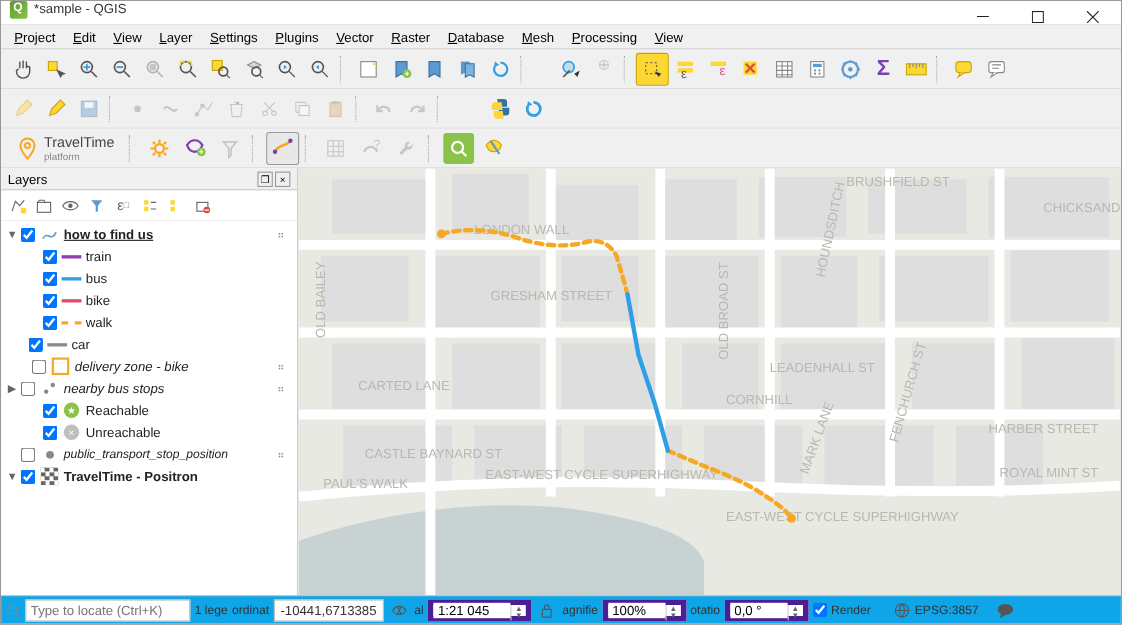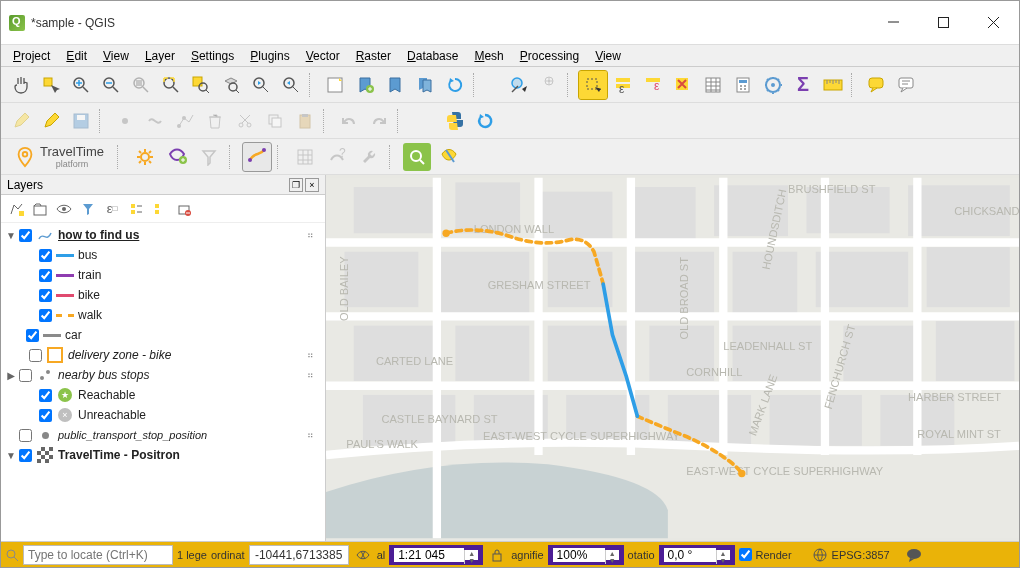--- a/index.html
+++ b/index.html
@@ -1,49 +1,49 @@
 <!DOCTYPE html>
 <html><head>
 <meta charset="utf-8">
 <style>
 *{box-sizing:border-box;margin:0;padding:0;font-family:"Segoe UI",Tahoma,sans-serif;font-size:12px}
 body{width:1020px;height:568px;background:#f0f0f0;border:1px solid #999;display:flex;flex-direction:column;overflow:hidden}
-.titlebar{height:44px;background:#fff;display:flex;align-items:center;padding:0 8px;border-bottom:1px solid #ddd}
+.titlebar{height:22px;background:#fff;display:flex;padding:0 8px;border-bottom:1px solid #ddd}
 .titlebar .qicon{width:16px;height:16px;margin-right:6px;background:linear-gradient(135deg,#5a9b2d,#8bc34a);border-radius:2px;position:relative}
 .titlebar .qicon:after{content:"Q";color:#fff;font-weight:bold;font-size:11px;position:absolute;left:3px;top:0}
 .titlebar .title{flex:1;color:#333}
 .winbtns{display:flex;gap:14px}
 .winbtn{width:36px;height:28px;display:flex;align-items:center;justify-content:center;cursor:pointer}
 .winbtn svg{width:11px;height:11px}
 .menubar{height:22px;background:#f0f0f0;display:flex;align-items:center;padding:0 4px;border-bottom:1px solid #ccc}
 .menubar span{padding:2px 8px;text-decoration-color:#666;cursor:pointer}
 .menubar span:first-letter{text-decoration:underline}
 .toolbar{height:36px;background:#f0f0f0;display:flex;align-items:center;padding:2px 6px;border-bottom:1px solid #ddd;gap:2px}
 .tbtn{width:28px;height:28px;display:flex;align-items:center;justify-content:center;border-radius:2px;cursor:pointer;color:#555}
 .tbtn.disabled{opacity:0.4}
 .tsep{width:8px;height:24px;border-left:1px dotted #aaa;margin:0 2px}
 .main{flex:1;display:flex;overflow:hidden}
-.sidebar{width:325px;background:#fff;border-right:1px solid #ccc;display:flex;flex-direction:column}
+.sidebar{width:270px;background:#fff;border-right:1px solid #ccc;display:flex;flex-direction:column}
 .panel-title{height:20px;background:#f0f0f0;border-bottom:1px solid #ccc;display:flex;align-items:center;padding:0 6px;font-size:11px}
 .panel-title .spacer{flex:1}
 .panel-title .pb{width:14px;height:14px;border:1px solid #999;margin-left:2px;display:flex;align-items:center;justify-content:center;font-size:9px;cursor:pointer}
 .panel-tb{height:28px;display:flex;align-items:center;padding:2px 4px;gap:2px;border-bottom:1px solid #eee}
 .ptbtn{width:22px;height:22px;display:flex;align-items:center;justify-content:center;cursor:pointer;color:#666}
 .tree{flex:1;overflow:auto;padding:2px 0}
 .trow{display:flex;align-items:center;height:20px;padding:0 4px;gap:2px}
 .trow .arrow{width:12px;color:#666;font-size:10px;text-align:center}
 .trow input[type=checkbox]{width:13px;height:13px}
 .trow .sym{width:22px;display:flex;justify-content:center}
 .trow .lbl{flex:1;color:#222}
 .trow .bold{font-weight:bold;text-decoration:underline}
 .trow .ital{font-style:italic}
 .trow .count{width:14px;color:#888;font-size:9px}
 .mapview{flex:1;background:#e8e8e3;position:relative;overflow:hidden}
 .mapview svg{position:absolute;inset:0;width:100%;height:100%}
-.statusbar{height:26px;background:#eab308;border-top:1px solid #ccc;display:flex;align-items:center;padding:0 4px;gap:4px}
+.statusbar{height:26px;background:#0ea5e9;border-top:1px solid #ccc;display:flex;align-items:center;padding:0 4px;gap:4px}
 .sb-input{height:20px;border:1px solid #bbb;background:#fff;padding:0 4px;color:#888}
 .sb-lbl{color:#333;font-size:11px}
 .sb-spin{display:flex;align-items:center;border:5px solid #4c1d95;background:#fff;height:20px}
 .sb-spin input{border:none;width:52px;padding:0 4px}
 .sb-spin .ud{width:14px;display:flex;flex-direction:column;height:100%}
 .sb-spin .ud span{flex:1;font-size:7px;text-align:center;color:#666;border-left:1px solid #ccc}
 .brand-row{height:36px;background:#f0f0f0;display:flex;align-items:center;padding:2px 6px;gap:4px;border-bottom:1px solid #ddd}
 .brand{display:flex;align-items:center;gap:4px;padding:2px 6px;border:1px solid transparent;border-radius:3px}
 .brand .logo{width:22px;height:22px}
 .brand .txt{font-size:13px;color:#444}
@@ -371,21 +371,21 @@
 </div>
 
 <div class="brand-row">
   <div class="brand">
     <svg class="logo" viewBox="0 0 24 24">
         <path d="M12 2c4 0 7 3 7 7 0 5-7 13-7 13s-7-8-7-13c0-4 3-7 7-7z" fill="none" stroke="#f7a823" stroke-width="2"></path>
         <circle cx="12" cy="9" r="2.5" fill="none" stroke="#f7a823" stroke-width="2"></circle>
       </svg>
     <div>
       <div class="txt">TravelTime</div>
-      <div class="sub" style="text-align:center">platform</div>
+      <div class="sub" style="text-align:left">platform</div>
     </div>
   </div>
   <div class="tsep"></div>
   <div class="tbtn">
       <svg width="22" height="22">
         <circle cx="11" cy="11" r="4" fill="none" stroke="#f7a823" stroke-width="2"></circle>
         <path d="M11 3v3M11 16v3M3 11h3M16 11h3M5 5l2 2M15 15l2 2M5 17l2-2M15 7l2-2" stroke="#f7a823" stroke-width="2"></path>
       </svg>
     </div>
   <div class="tbtn">
@@ -504,30 +504,30 @@
             <svg width="16" height="16">
               <path d="M2 12c4-8 8 4 12-6" fill="none" stroke="#5c9bd1" stroke-width="1.5"></path>
             </svg>
           </span>
         <span class="lbl bold">how to find us</span>
         <span class="count">⠶</span>
       </div>
       <div class="trow" style="padding-left:38px">
         <input type="checkbox" checked="" style="">
           <span class="sym">
-            <span class="legend-line" style="background:#2e9ee7"></span>
-          </span>
-        <span class="lbl">bus</span>
+            <span class="legend-line" style="background:#8e3cb0"></span>
+          </span>
+        <span class="lbl">train</span>
       </div>
       <div class="trow" style="padding-left:38px">
         <input type="checkbox" checked="" style="">
           <span class="sym">
-            <span class="legend-line" style="background:#8e3cb0"></span>
-          </span>
-        <span class="lbl">train</span>
+            <span class="legend-line" style="background:#2e9ee7"></span>
+          </span>
+        <span class="lbl">bus</span>
       </div>
       <div class="trow" style="padding-left:38px">
         <input type="checkbox" checked="" style="">
           <span class="sym">
             <span class="legend-line" style="background:#e04a6f"></span>
           </span>
         <span class="lbl">bike</span>
       </div>
       <div class="trow" style="padding-left:38px">
         <input type="checkbox" checked="" style="">

